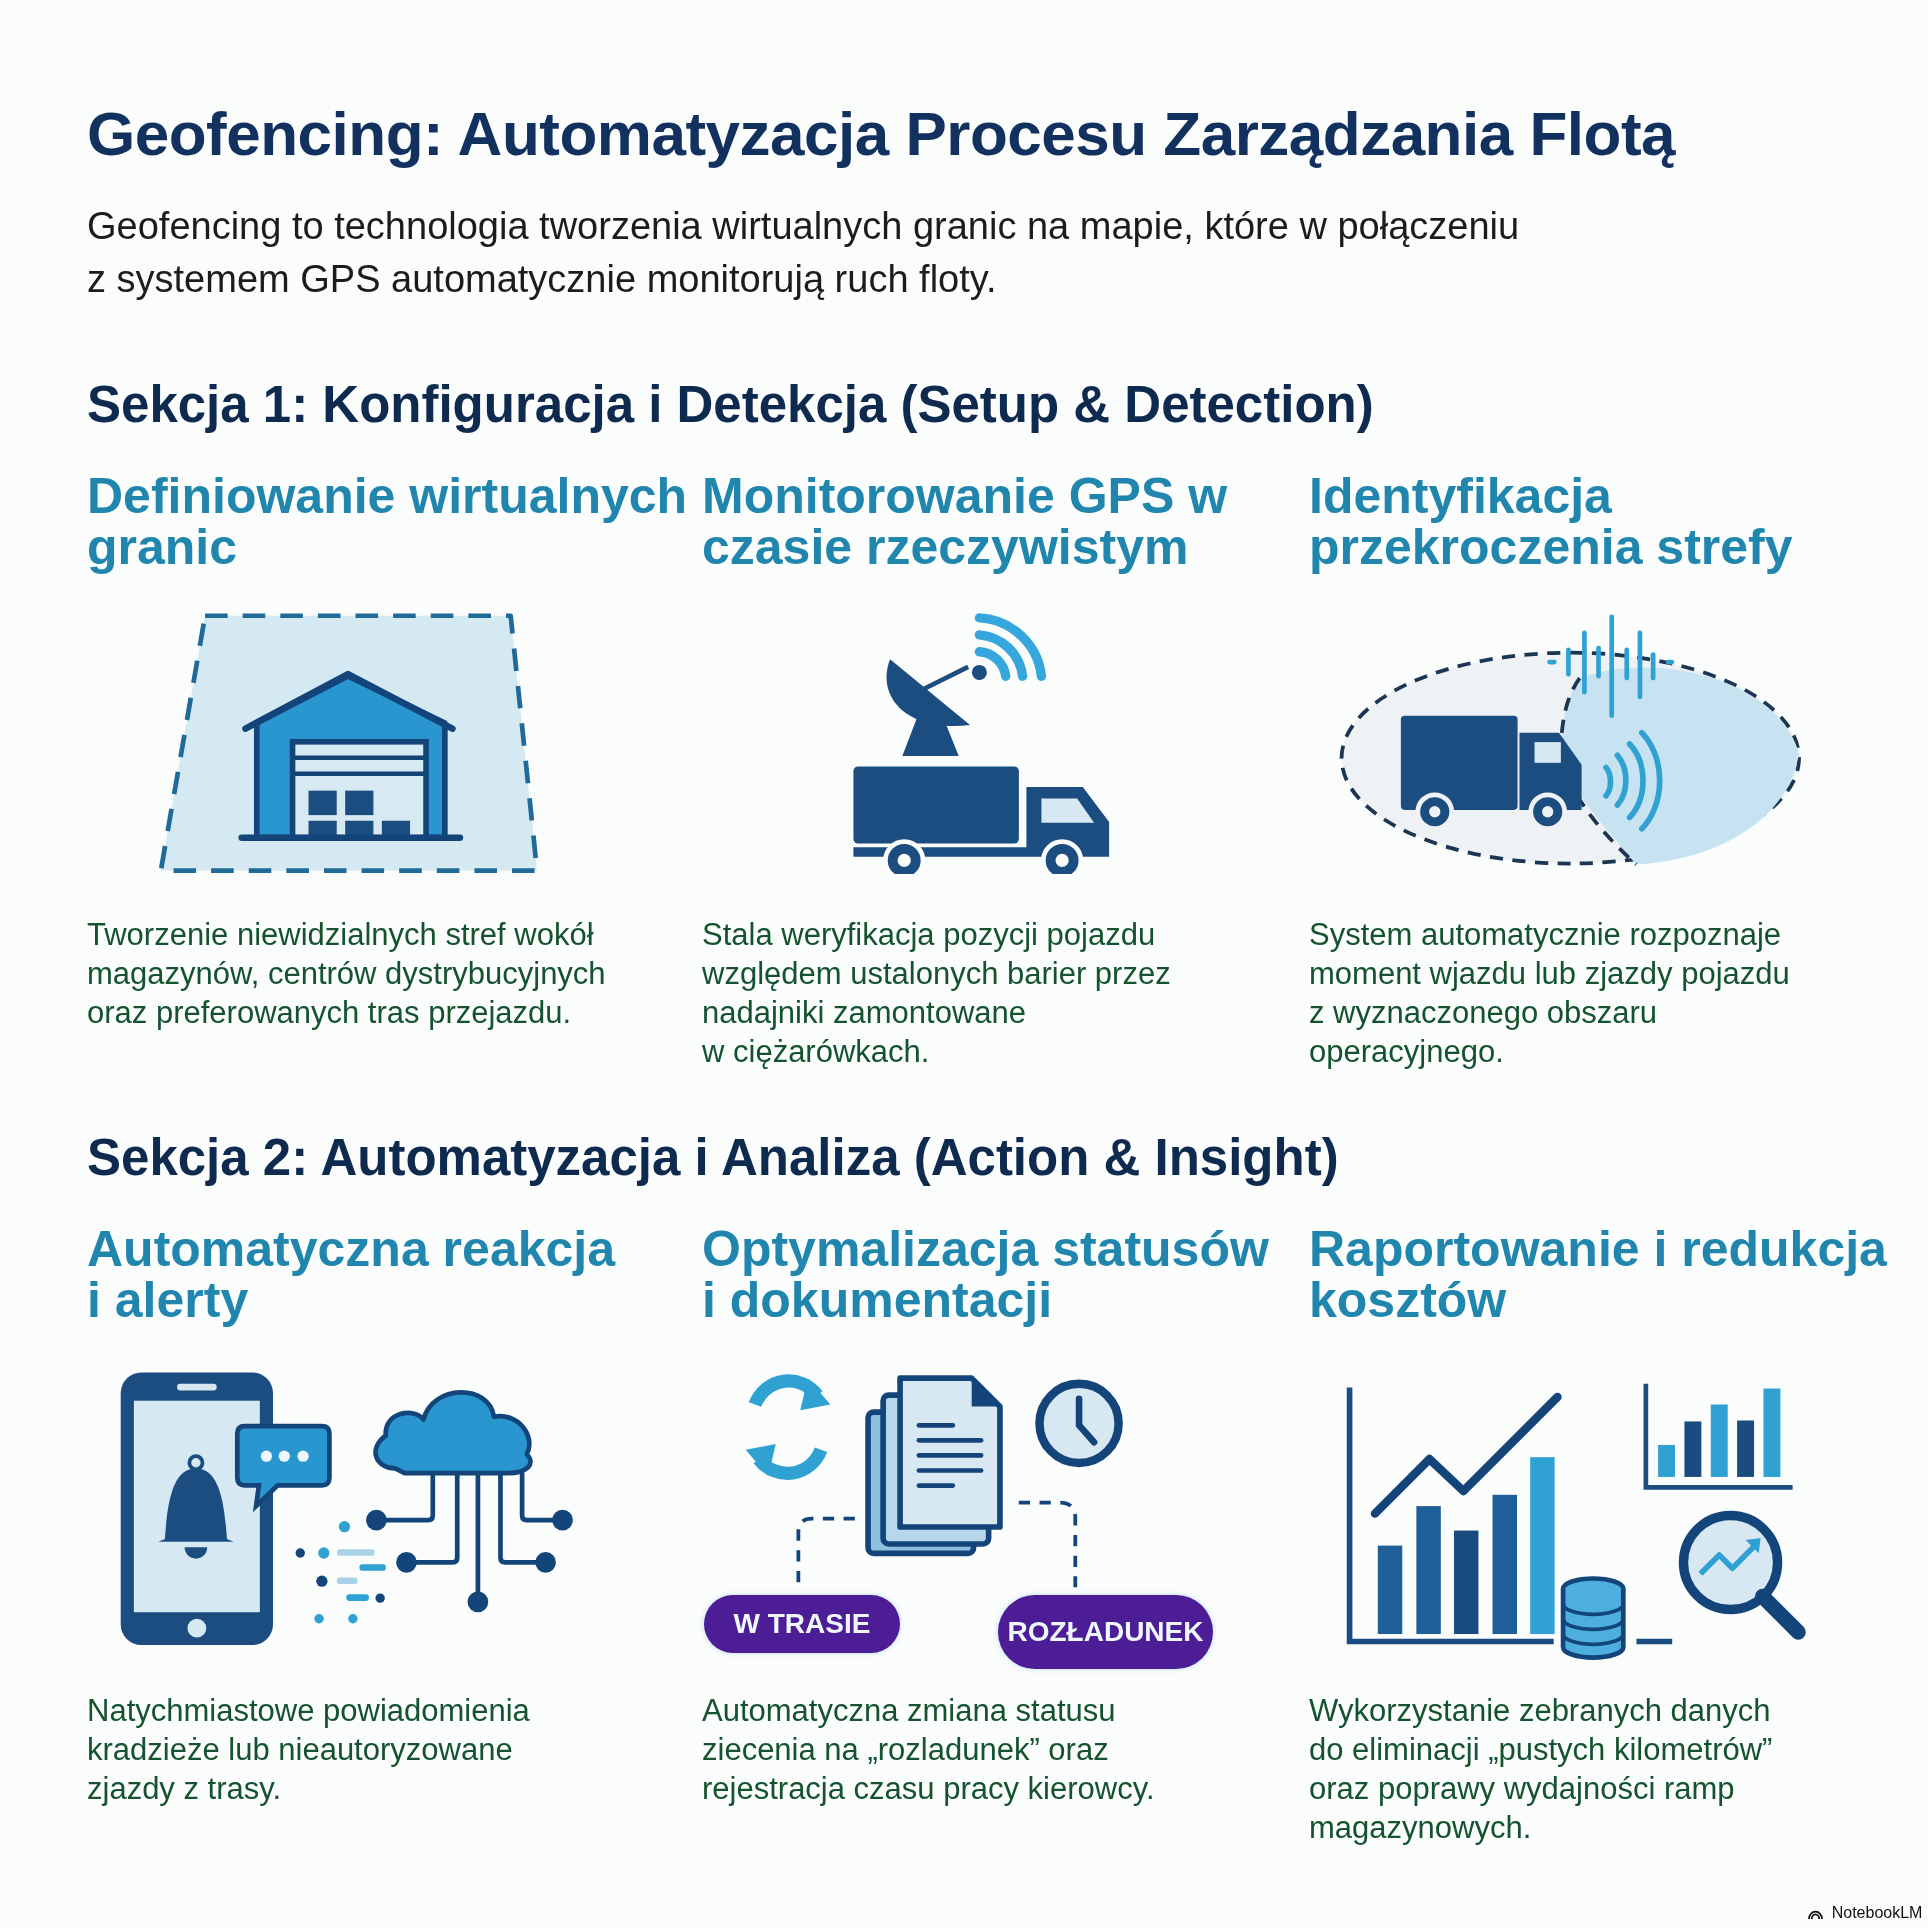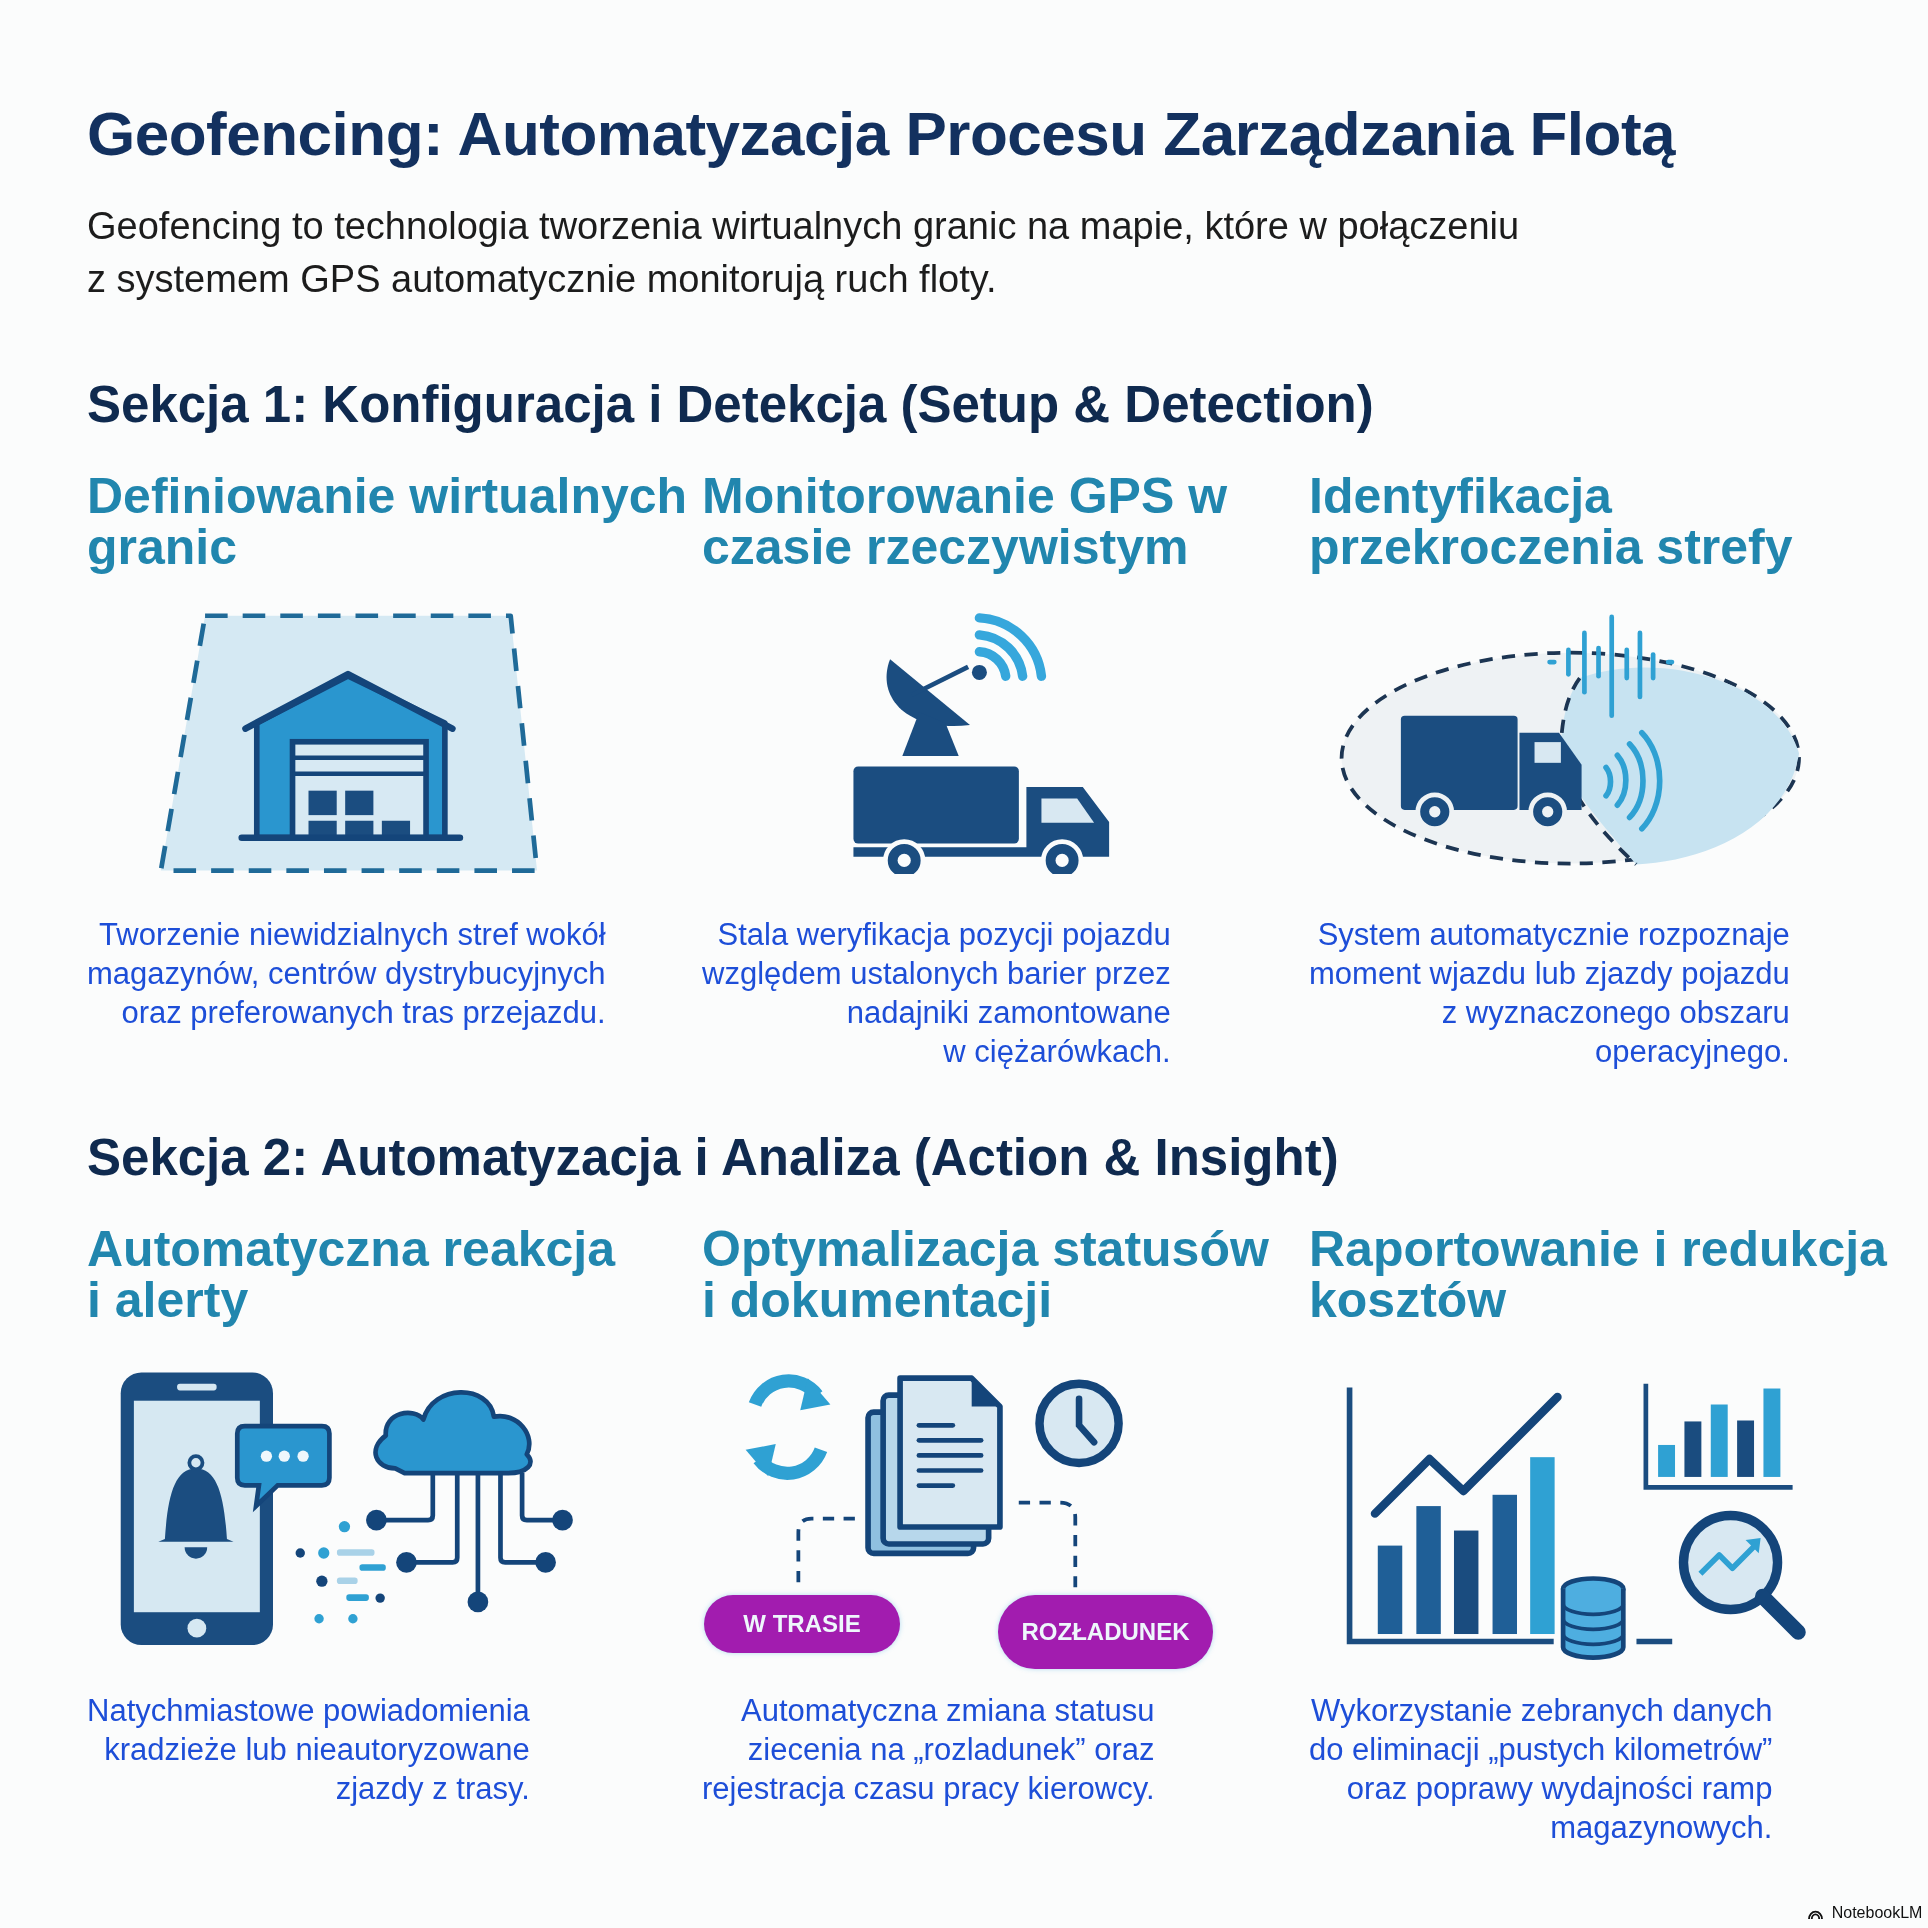--- a/index.html
+++ b/index.html
@@ -30,37 +30,37 @@
     .sec1 { top: 375px; text-align: center; }
     .sec2 { top: 1128px; }
     .card-title {
       position: absolute;
       font-size: 50px; font-weight: bold; color: #2186ae;
       line-height: 51px;
     }
     .card-title span { display: block; white-space: nowrap; }
     .card-desc {
       position: absolute;
-      font-size: 31px; line-height: 39px; color: #1d4ed8; text-align: right;
+      font-size: 31px; line-height: 39px; color: #14532d;
     }
     .card-desc span { display: block; white-space: nowrap; }
     .icon { position: absolute; }
     .col1 { left: 87px; }
     .col2 { left: 702px; }
     .col3 { left: 1309px; }
     .r1-title { top: 471px; }
     .r1-desc { top: 915px; }
     .r2-title { top: 1224px; }
     .r2-desc { top: 1691px; }
     .status-pill {
       position: absolute;
-      background: #a21caf;
+      background: #4c1d95;
       color: #eef7fc;
       font-weight: bold;
-      font-size: 24px;
+      font-size: 28px;
       border-radius: 38px;
       display: flex; align-items: center; justify-content: center;
       box-shadow: 0 0 5.6px rgba(42,159,216,0.35);
     }
     .brand {
       position: absolute; right: 5.6px; bottom: 5.6px;
       display: flex; align-items: center; gap: 8px;
       font-size: 16px; color: #111;
     }
   </style>

